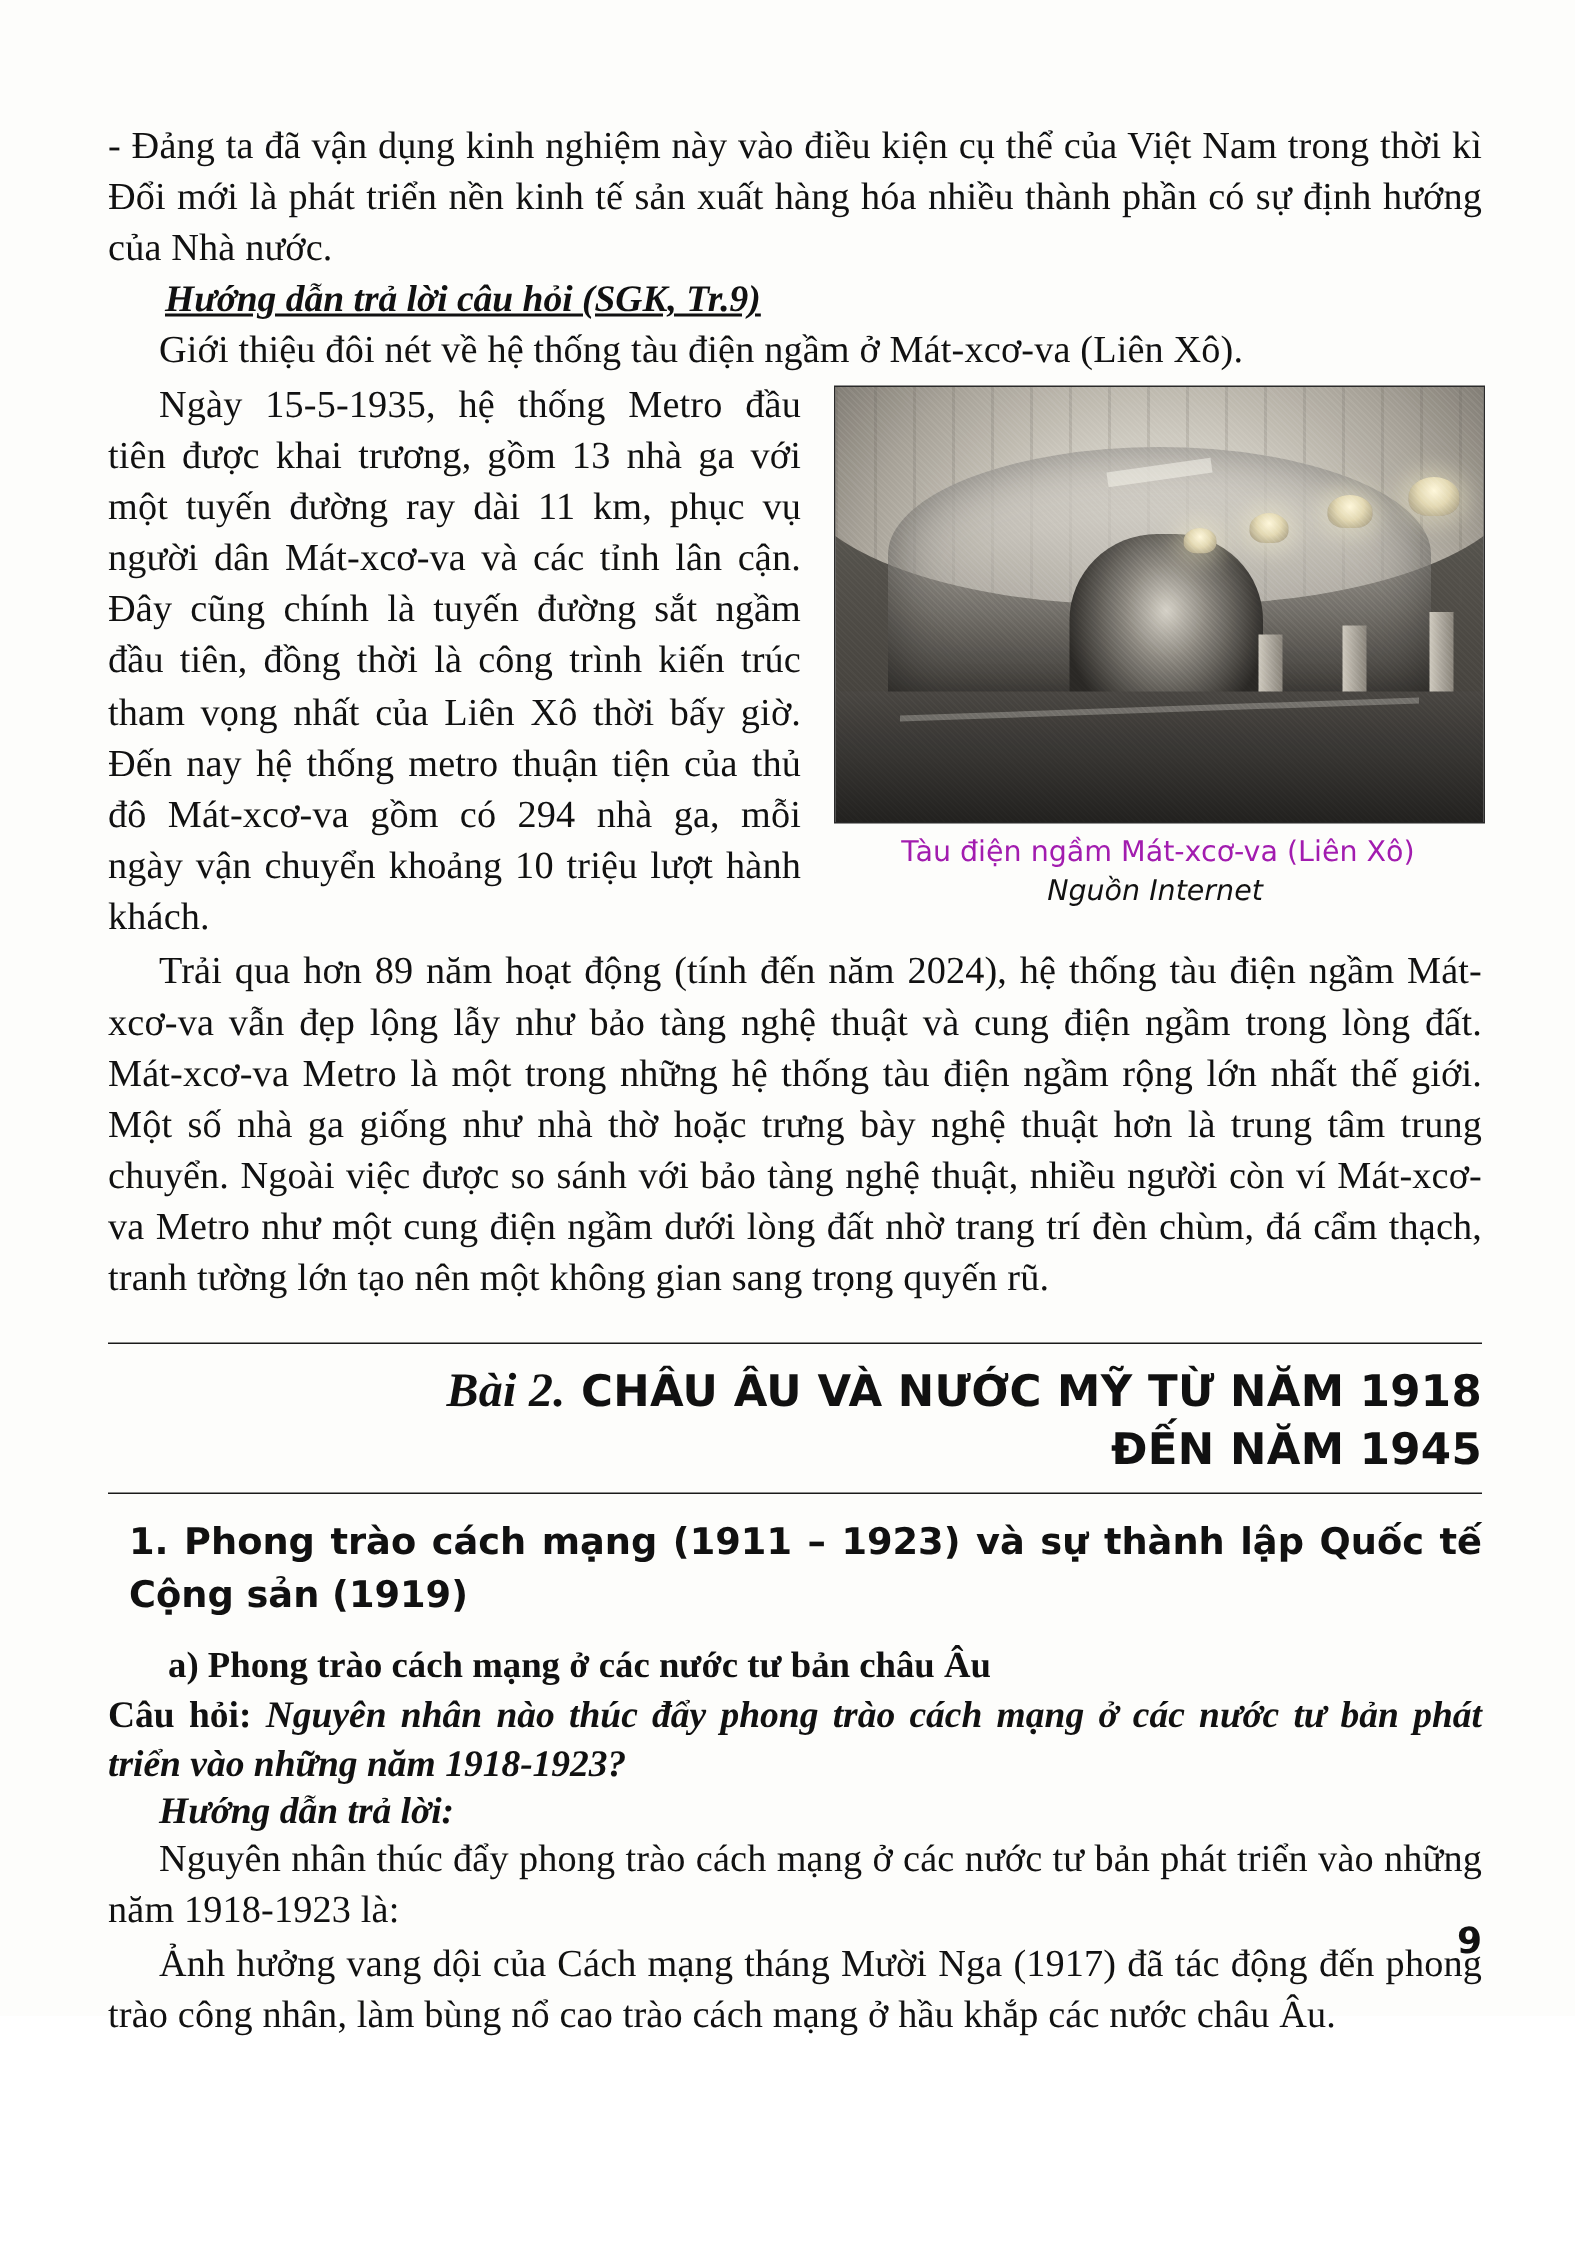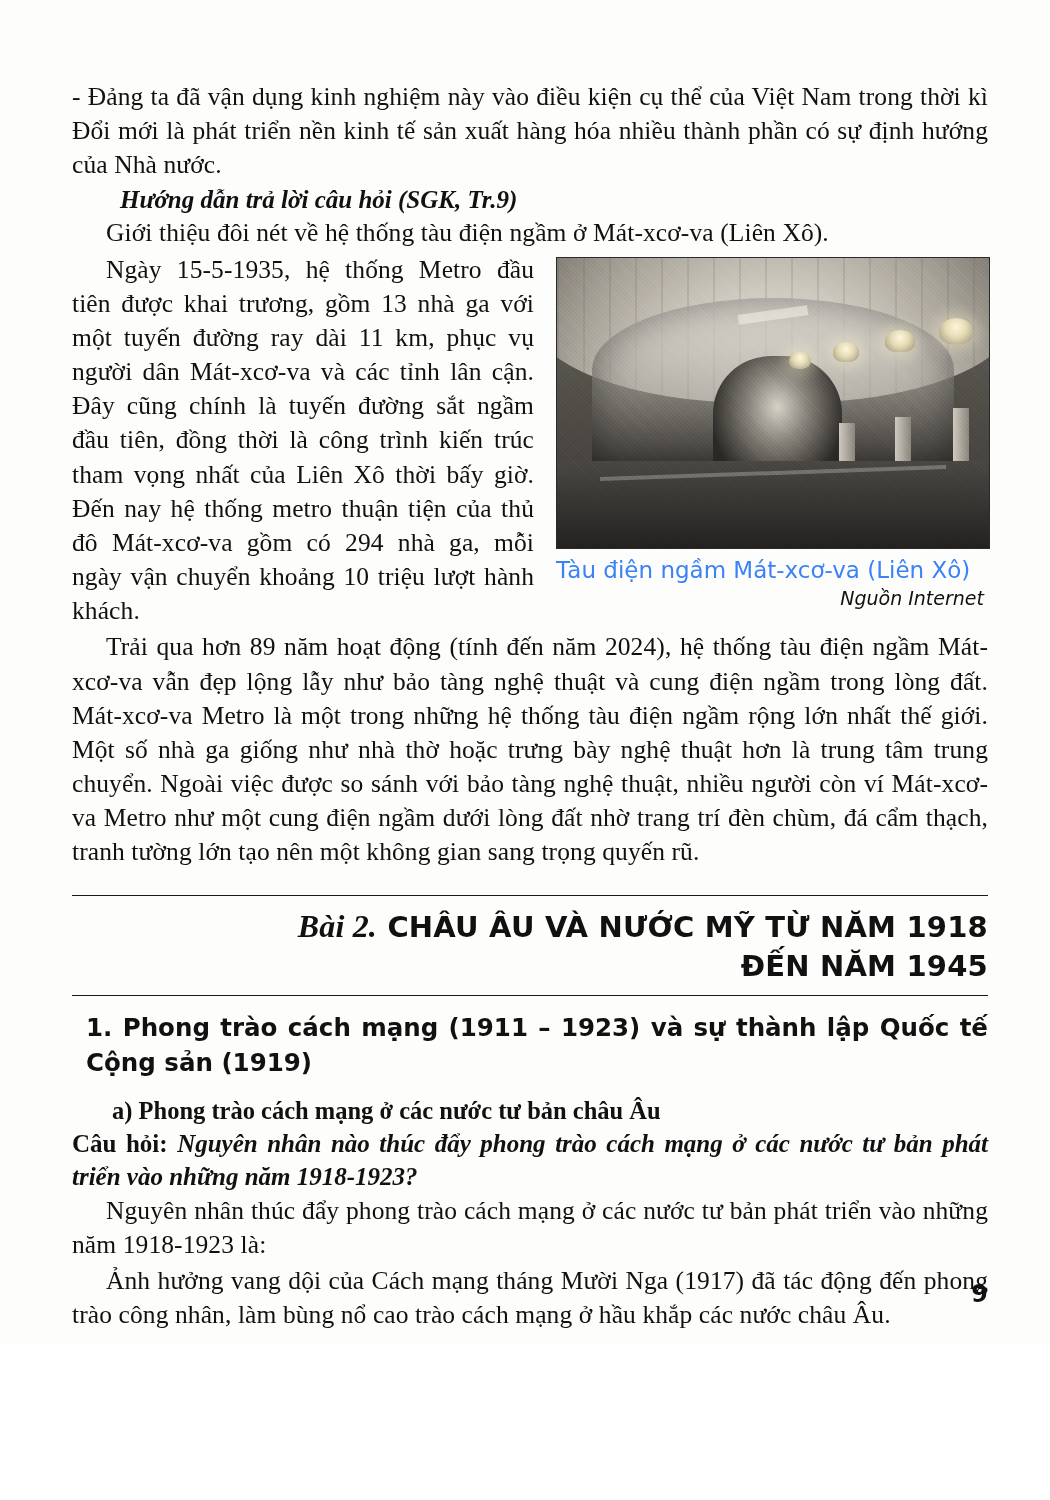--- a/index.html
+++ b/index.html
@@ -29,21 +29,22 @@
     margin: 0 0 2px 0;
     letter-spacing: 0.1px;
   }
   .indent { text-indent: 34px; }
   .bold-italic {
     font-weight: bold;
     font-style: italic;
   }
   .sub-head {
     font-size: 25px;
-    margin: 4px 0 2px 48px;
+    margin: 4px 0 2px 38px;
+    text-decoration: underline;
   }
   
   .figure {
     float: right;
     width: 432px;
     margin: 4px 0 6px 22px;
   }
   .photo {
     width: 432px;
     height: 290px;
@@ -137,27 +138,28 @@
     transform: rotate(-8deg);
   }
   .photo .grain {
     position: absolute;
     inset: 0;
     background-image:
       repeating-linear-gradient(45deg, rgba(255,255,255,0.035) 0 1px, rgba(0,0,0,0.03) 1px 3px);
     mix-blend-mode: overlay;
   }
   .caption {
-    font-family: "DejaVu Sans", sans-serif;
-    font-size: 23px;
+    text-align: center;
+    font-family: "DejaVu Sans", sans-serif;
+    font-size: 19px;
     margin-top: 8px;
-    color: #3b82f6;
+    color: #a21caf;
   }
   .source {
-    text-align: right;
+    text-align: center;
     font-family: "DejaVu Sans", sans-serif;
     font-style: italic;
     font-size: 19px;
     margin-top: 4px;
     color: #111;
     padding-right: 4px;
   }
   
   .rule {
     border: 0;
@@ -278,18 +280,19 @@
 
   <p class="num-head">1. Phong trào cách mạng (1911 – 1923) và sự thành lập Quốc tế Cộng sản (1919)</p>
 
   <p class="sub-a">a) Phong trào cách mạng ở các nước tư bản châu Âu</p>
 
   <p class="q-line">
     <span class="q-label">Câu hỏi:</span>
     <span class="q-text">Nguyên nhân nào thúc đẩy phong trào cách mạng ở các nước tư bản phát triển vào những năm 1918-1923?</span>
   </p>
 
+  <p class="guide">Hướng dẫn trả lời:</p>
 
   <p class="para indent">Nguyên nhân thúc đẩy phong trào cách mạng ở các nước tư bản phát triển vào những năm 1918-1923 là:</p>
   <p class="para indent">Ảnh hưởng vang dội của Cách mạng tháng Mười Nga (1917) đã tác động đến phong trào công nhân, làm bùng nổ cao trào cách mạng ở hầu khắp các nước châu Âu.</p>
 
   <div class="page-num">9</div>
 </div>
 
 </body></html>

